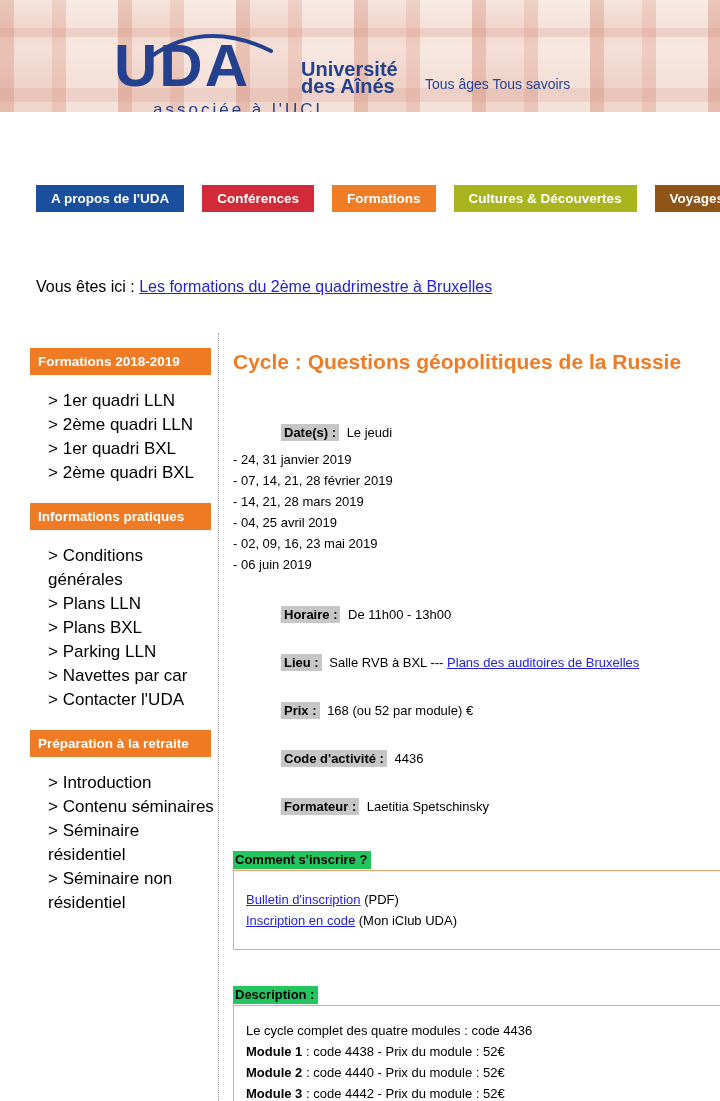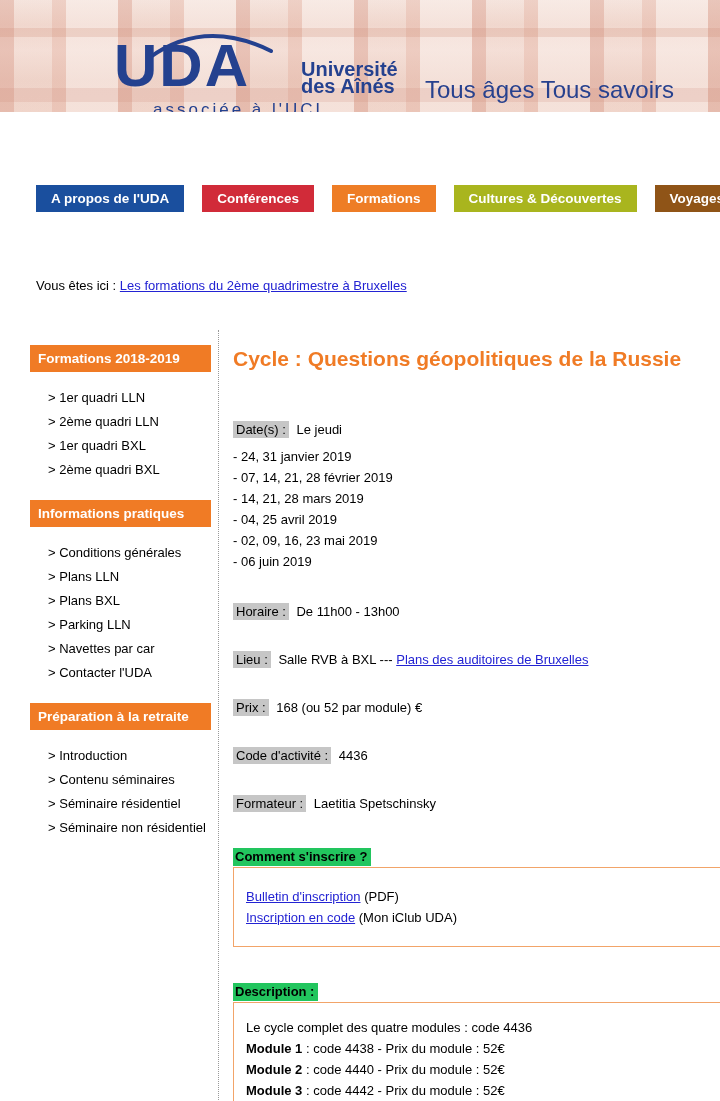--- a/index.html
+++ b/index.html
@@ -40,63 +40,63 @@
   .logo-sub {
     position:absolute; left:301px; top:61px;
     color:#24418f; font-size:20px; font-weight:bold; line-height:17px;
   }
   .logo-base {
     position:absolute; left:113px; top:100px;
     color:#24418f; font-size:17px; letter-spacing:3px;margin-left:40px;
   }
   .tagline {
     position:absolute; left:425px; top:76px;
-    color:#27418e; font-size:24px;
+    color:#27418e; font-size:14px;
   }
 
   
   .nav {
     display:flex; gap:18px; width:790px;
     margin:73px 0 0 36px;
   }
   .nav-btn {
     color:#fff; font-weight:bold; font-size:13.5px;
     padding:6px 15px; white-space:nowrap; cursor:pointer;
     text-decoration:none; display:inline-block;
   }
 
   
-  .breadcrumb { margin:66px 0 0 36px; font-size:13px; }
+  .breadcrumb { margin:66px 0 0 36px; font-size:16px; }
   .breadcrumb a { color:#2323d3; }
 
   
   .content { display:flex; margin:37px 0 0 30px; width:730px; }
 
   .sidebar {
     width:189px; flex-shrink:0;
     border-right:1px dotted #999;
     padding:15px 0 40px 0; min-height:724px;
   }
   .side-header {
     background:#f07b25; color:#fff; font-weight:bold;
     font-size:13.5px; padding:6px 8px; width:181px;
     margin-bottom:12px; cursor:pointer;
   }
   .side-items { margin:14px 0 18px 0; }
   .side-item {
     display:block; color:#000; text-decoration:none;
-    font-size:13px; line-height:24px; margin-left:18px; cursor:pointer;
+    font-size:17px; line-height:24px; margin-left:18px; cursor:pointer;
   }
 
   .main { flex:1; padding:17px 0 0 14px; }
   .page-title { color:#f07b25; font-weight:bold; font-size:21px; }
 
   .field { margin-top:31px; font-size:13px; line-height:17px; }
   .field-first { margin-top:50px; }
-  .flabel { background:#c6c6c6; font-weight:normal; padding:1px 3px; }
+  .flabel { background:#c6c6c6; font-weight:bold; padding:1px 3px;margin-left:48px; }
   .fvalue { margin-left:4px; }
   .date-list { margin-top:8px; }
   .date-list div { line-height:21px; }
   .main a { color:#2323d3; }
 
   .section { margin-top:36px; }
   .section-label {
     display:inline-block; background:#22c55e; font-weight:bold;
     font-size:13px; padding:1px 4px 2px 2px;
   }

